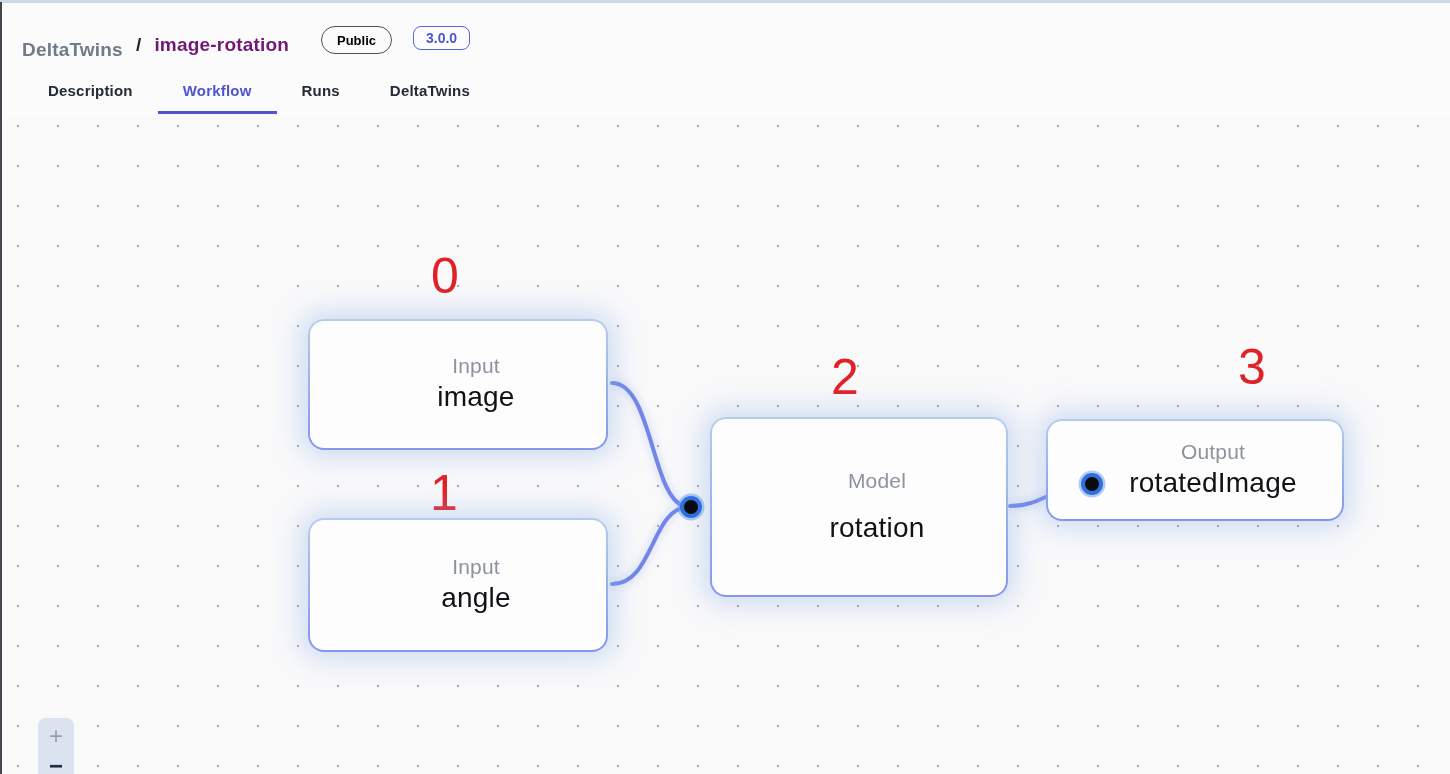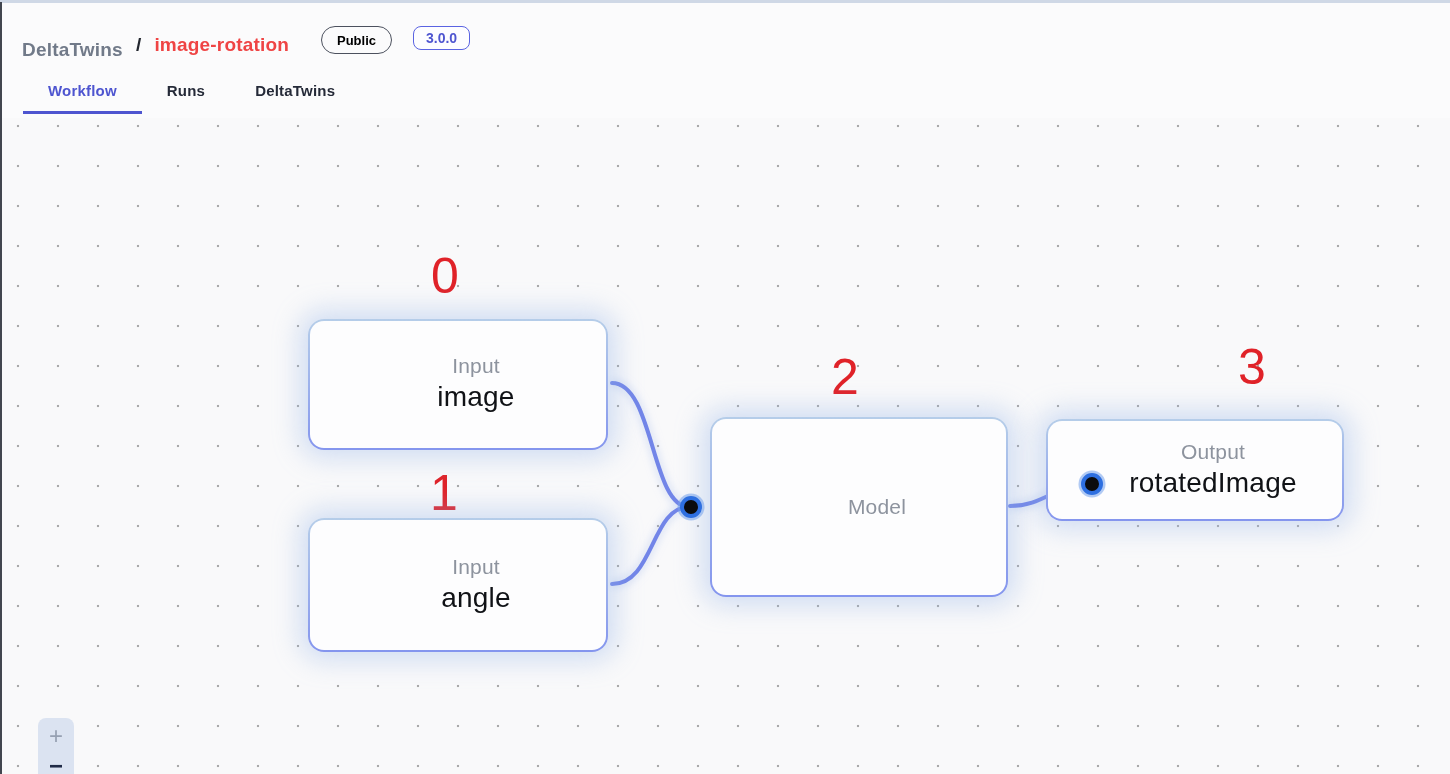--- a/index.html
+++ b/index.html
@@ -31,21 +31,21 @@
     position: absolute; left: 0; top: 0; width: 1450px; height: 118px;
     background: #fbfbfc; z-index: 40;
   }
   .breadcrumb {
     position: absolute; left: 22px; top: 28px;
     display: flex; align-items: center;
     font-size: 19px; font-weight: 700; letter-spacing: 0.2px;
   }
   .brand { color: #717a89; cursor: pointer; margin-top: 11px; }
   .crumb-sep { color: #23272f; margin: 0 13px; font-weight: 600; }
-  .project { color: #ef4444; }
+  .project { color: #701a75; }
   .badge-public {
     position: absolute; left: 321px; top: 26px;
     height: 28px; padding: 0 15px;
     display: inline-flex; align-items: center;
     border: 1px solid #4c515e; border-radius: 15px;
     font-size: 13px; font-weight: 600; color: #000000;
     background: #fbfbfc;
   }
   .badge-version {
     position: absolute; left: 413px; top: 26px;
@@ -179,20 +179,21 @@
       <div class="node-name">image</div>
     </div>
 
     <div class="node node-1">
       <div class="node-type">Input</div>
       <div class="node-name">angle</div>
     </div>
 
     <div class="node node-2">
       <div class="node-type">Model</div>
+      <div class="node-name">rotation</div>
     </div>
 
     <div class="node node-3">
       <div class="node-type">Output</div>
       <div class="node-name">rotatedImage</div>
     </div>
 
     <div class="port port-model-in"></div>
     <div class="port port-output-in"></div>
 
@@ -209,20 +210,21 @@
   <div class="header">
     <div class="breadcrumb">
       <span class="brand">DeltaTwins</span>
       <span class="crumb-sep">/</span>
       <span class="project">image-rotation</span>
     </div>
     <span class="badge-public">Public</span>
     <span class="badge-version">3.0.0</span>
 
     <div class="tabs">
+      <div class="tab">Description</div>
       <div class="tab active">Workflow</div>
       <div class="tab">Runs</div>
       <div class="tab">DeltaTwins</div>
     </div>
   </div>
 
   <div class="top-edge"></div>
   <div class="left-edge"></div>
 </div>
 

